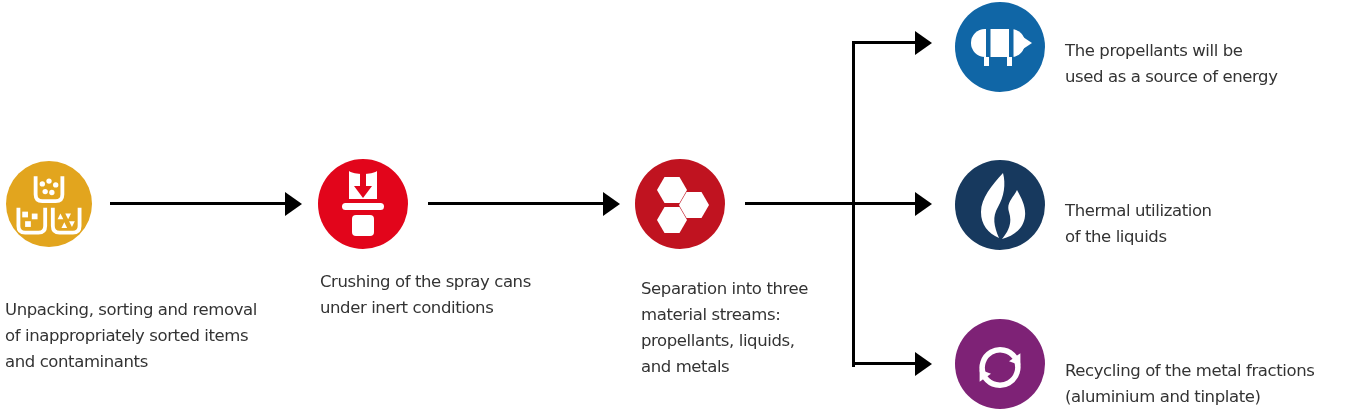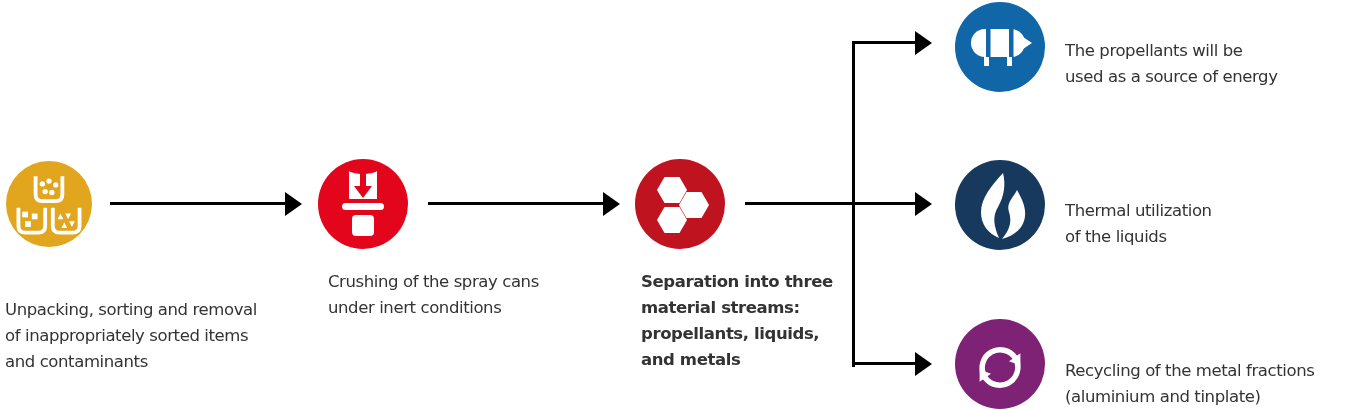--- a/index.html
+++ b/index.html
@@ -60,37 +60,37 @@
   <div class="icon" style="left:318px; top:159px; width:90px; height:90px;">
     <svg width="90" height="90" viewBox="0 0 90 90">
       <circle cx="45" cy="45" r="45" fill="#E2051B"></circle>
       <path d="M31,12 C36,16 54,16 59,12 L59,40 L31,40 Z" fill="#fff"></path>
       <rect x="42" y="10" width="6" height="19" fill="#E2051B"></rect>
       <polygon points="36,27 54,27 45,39" fill="#E2051B"></polygon>
       <rect x="24" y="44" width="42" height="7" rx="3.5" fill="#fff"></rect>
       <rect x="34" y="56" width="22" height="21" rx="4" fill="#fff"></rect>
     </svg>
   </div>
-  <div class="caption" style="left:328px; top:269px;">Crushing of the spray cans
+  <div class="caption" style="left:320px; top:269px;">Crushing of the spray cans
 under inert conditions</div>
 
   <div class="h-line" style="left:428px; top:202px; width:176px;"></div>
   <div class="arrow-head" style="left:603px; top:192px;"></div>
 
   <div class="icon" style="left:635px; top:159px; width:90px; height:90px;">
     <svg width="90" height="90" viewBox="0 0 90 90">
       <circle cx="45" cy="45" r="45" fill="#C01320"></circle>
       <g fill="#fff">
         <polygon points="22,31 29.5,18 44.5,18 52,31 44.5,44 29.5,44"></polygon>
         <polygon points="44,46 51.5,33 66.5,33 74,46 66.5,59 51.5,59"></polygon>
         <polygon points="22,61 29.5,48 44.5,48 52,61 44.5,74 29.5,74"></polygon>
       </g>
     </svg>
   </div>
-  <div class="caption" style="left:641px; top:269px;font-weight:bold;">Separation into three
+  <div class="caption" style="left:641px; top:276px;">Separation into three
 material streams:
 propellants, liquids,
 and metals</div>
 
   <div class="h-line" style="left:745px; top:202px; width:171px;"></div>
   <div class="arrow-head" style="left:915px; top:192px;"></div>
 
   <div class="v-line" style="left:852px; top:41px; height:326px;"></div>
 
   <div class="h-line" style="left:852px; top:41px; width:64px;"></div>

